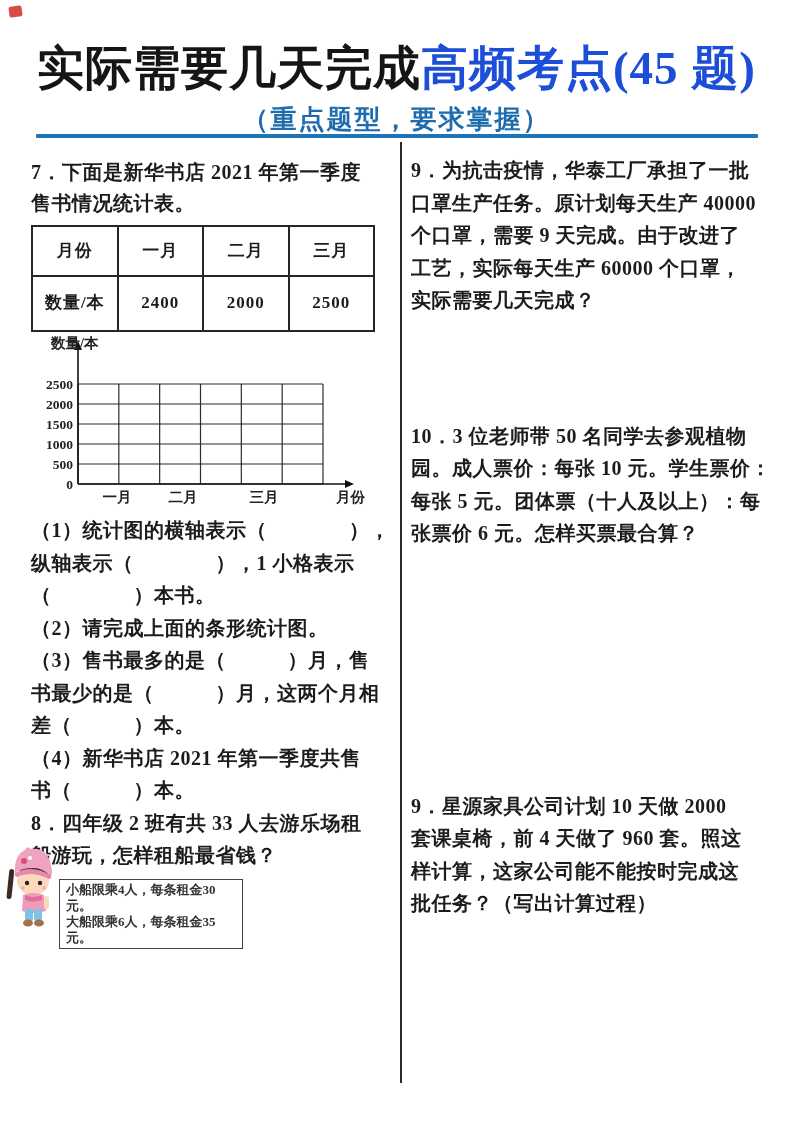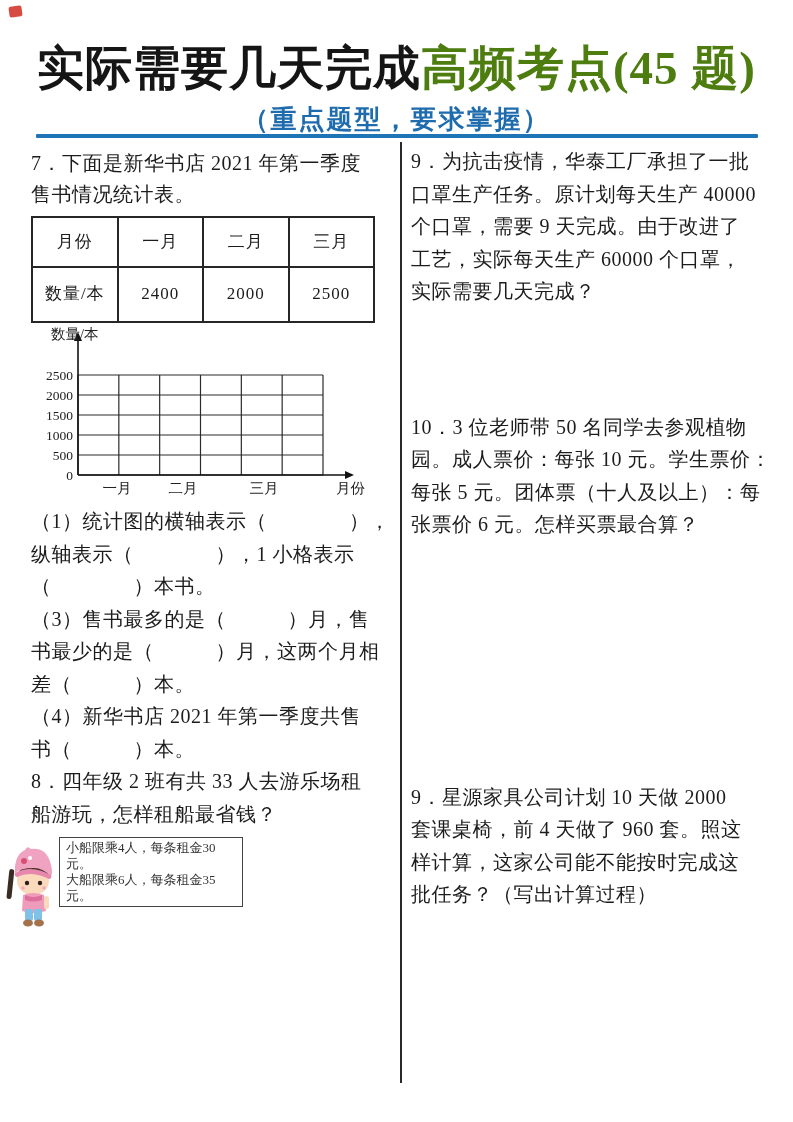--- a/index.html
+++ b/index.html
@@ -13,34 +13,34 @@
   .corner-mark {
     position:absolute; left:9px; top:6px; width:13px; height:11px;
     background:#d2372e; transform:rotate(-8deg); border-radius:2px; opacity:.9;
   }
   .header { position:absolute; left:0; top:38px; width:100%; text-align:center; }
   .title {
     font-size:47px; font-weight:bold; letter-spacing:1px; line-height:60px;
     white-space:nowrap;
   }
   .title .t-black { color:#151515; }
-  .title .t-red { color:#4d7c0f; }
+  .title .t-red { color:#1d4ed8; }
   .subtitle {
     margin-top:4px; font-size:26px; font-weight:bold; color:#1e6cae;
     letter-spacing:2px;
   }
   .blue-rule {
     position:absolute; left:36px; top:134px; width:722px; height:4px;
     background:#1f74b6; border-radius:1px;
   }
   .col-divider {
     position:absolute; left:400px; top:142px; width:2px; height:941px;
     background:#2a2a2a;
   }
-  .col { position:absolute; top:145px; font-size:20px; line-height:32.5px; }
+  .col { position:absolute; top:154px; font-size:20px; line-height:32.5px;font-weight:bold; }
   .col-left  { left:31px;  width:366px; }
   .col-right { left:411px; width:372px; }
   .qtext { white-space:pre-line; letter-spacing:0.5px; }
   .q7-text { margin-top:3px; line-height:31px; }
 
   table.sales {
     border-collapse:collapse; margin-top:6px; width:344px;
     table-layout:fixed; text-align:center;
   }
   table.sales td {
@@ -136,20 +136,21 @@
           <text x="305" y="166" font-size="14.5" fill="#222">月份</text>
           <text x="86" y="166" text-anchor="middle" font-size="14.5" fill="#222">一月</text>
           <text x="152" y="166" text-anchor="middle" font-size="14.5" fill="#222">二月</text>
           <text x="233" y="166" text-anchor="middle" font-size="14.5" fill="#222">三月</text>
         </svg>
     </div>
 
     <div class="qtext subq">（1）统计图的横轴表示（　　　　），
 纵轴表示（　　　　），1 小格表示
 （　　　　）本书。</div>
+    <div class="qtext">（2）请完成上面的条形统计图。</div>
     <div class="qtext">（3）售书最多的是（　　　）月，售
 书最少的是（　　　）月，这两个月相
 差（　　　）本。</div>
     <div class="qtext">（4）新华书店 2021 年第一季度共售
 书（　　　）本。</div>
 
     <div class="qtext q8">8．四年级 2 班有共 33 人去游乐场租
 船游玩，怎样租船最省钱？</div>
     <div class="boat-box">小船限乘4人，每条租金30元。
 大船限乘6人，每条租金35元。</div>

